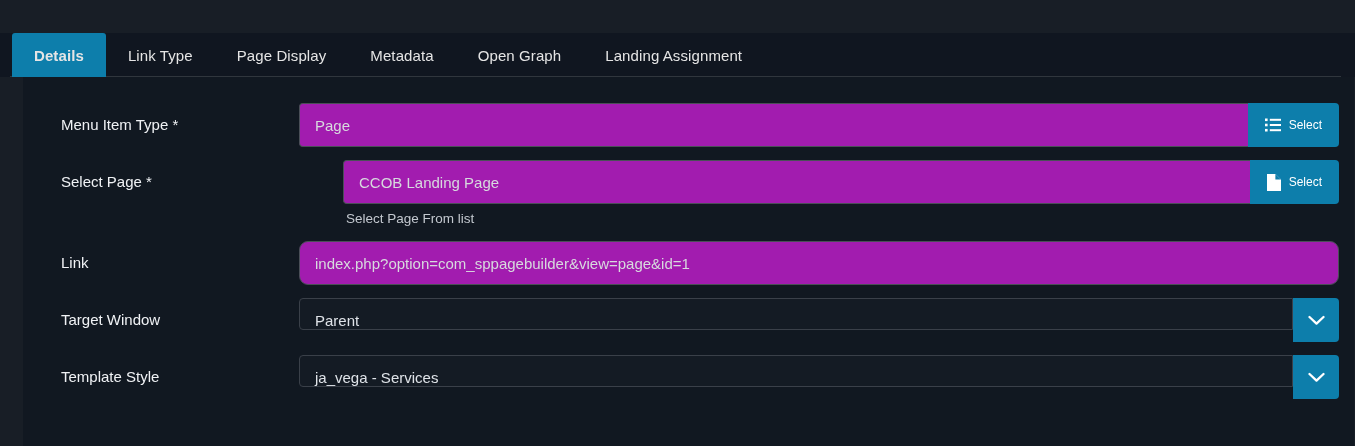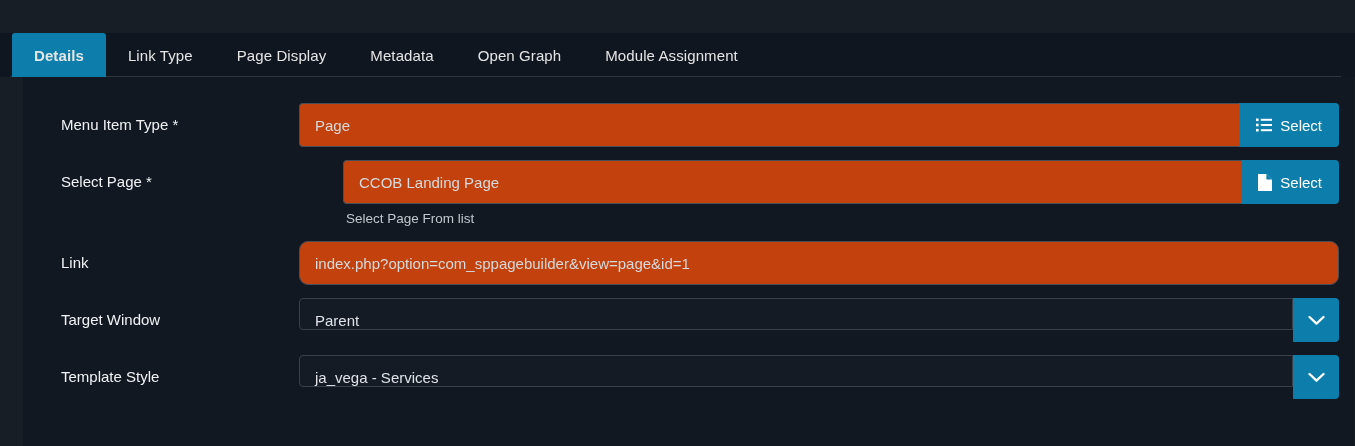--- a/index.html
+++ b/index.html
@@ -108,21 +108,21 @@
     align-items: stretch;
     width: 100%;
   }
 
   
   .input-ro {
     flex: 1 1 auto;
     min-width: 0;
     height: 44px;
     line-height: 44px;
-    background: #c2410c;
+    background: #a21caf;
     border: 1px solid #4a4f57;
     border-radius: 4px;
     color: #d7dade;
     font-size: 15px;
     padding: 0 15px;
     box-sizing: border-box;
     overflow: hidden;
     white-space: nowrap;
     text-overflow: ellipsis;
     font-family: "Liberation Sans", sans-serif;
@@ -149,21 +149,21 @@
     overflow: hidden;
     white-space: nowrap;
     text-overflow: ellipsis;
   }
 
   
   .btn-blue {
     flex: 0 0 auto;
     background: #0d7eab;
     color: #ffffff;
-    font-size: 15px;
+    font-size: 12px;
     border: none;
     border-radius: 0 4px 4px 0;
     height: 44px;
     display: flex;
     align-items: center;
     justify-content: center;
     gap: 8px;
     padding: 0 17px;
     cursor: pointer;
     white-space: nowrap;
@@ -199,21 +199,21 @@
     <div class="tab">
       <span>Page Display</span>
     </div>
     <div class="tab">
       <span>Metadata</span>
     </div>
     <div class="tab">
       <span>Open Graph</span>
     </div>
     <div class="tab">
-      <span>Module Assignment</span>
+      <span>Landing Assignment</span>
     </div>
   </div>
 
   <div class="panel">
     <div class="form">
 
       <div class="row">
         <div class="label">Menu Item Type *</div>
         <div class="field">
           <div class="control has-btn">

